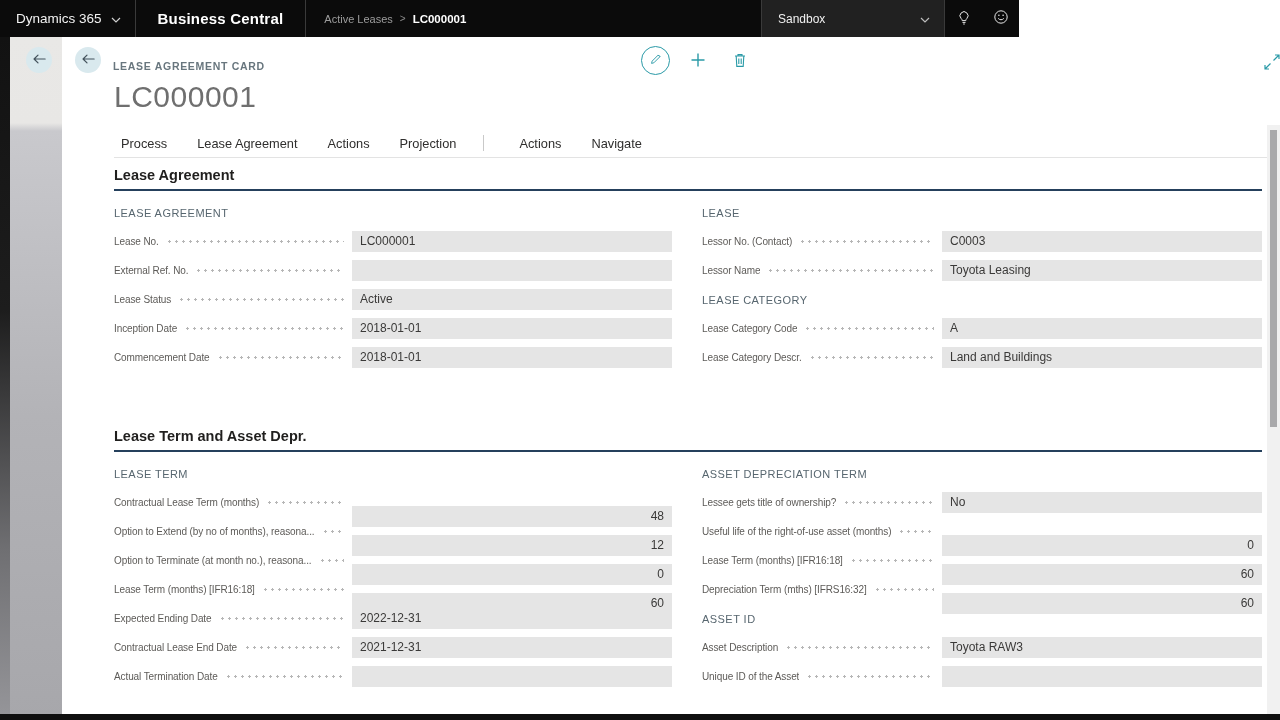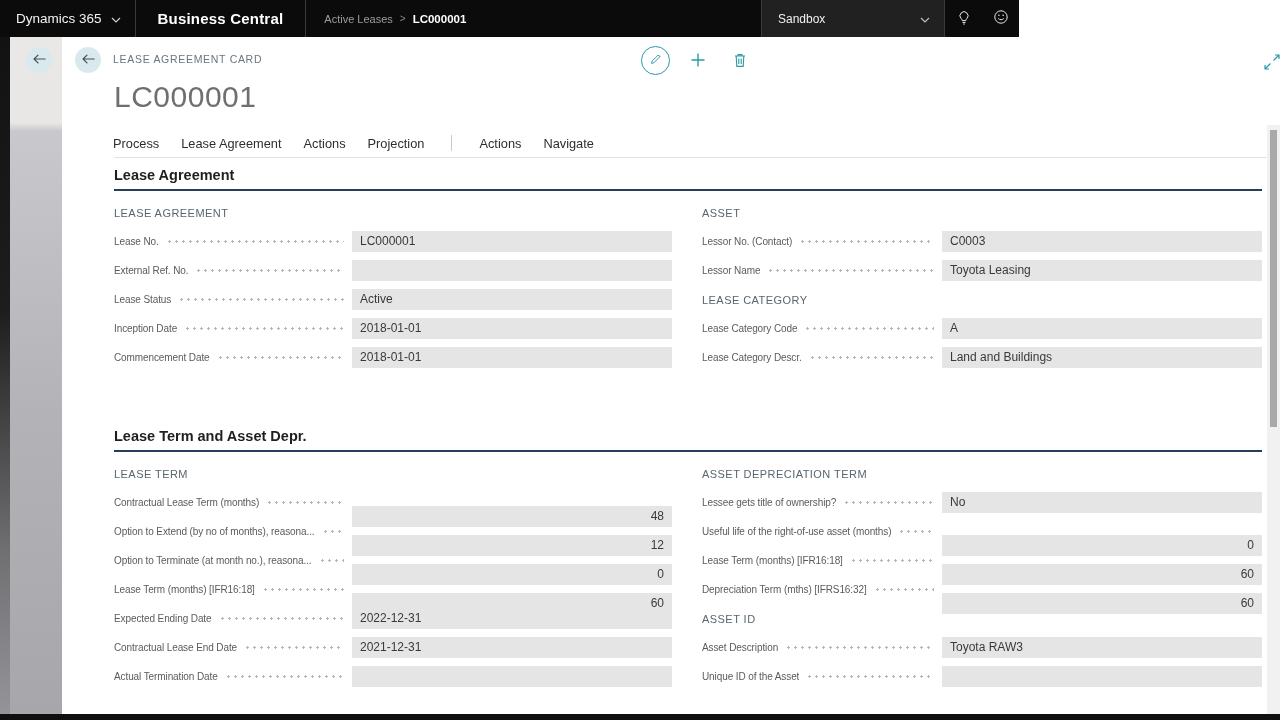--- a/index.html
+++ b/index.html
@@ -41,42 +41,42 @@
   }
 
   
   .back-circle {
     position:absolute; width:26px; height:26px; border-radius:50%;
     background:#d9e9ee; display:flex; align-items:center; justify-content:center; cursor:pointer;
   }
   .back-1 { left:26px; top:47px; }
   .back-2 { left:75px; top:47px; }
   .card-label {
-    position:absolute; left:113px; top:53px; font-size:10.5px;
-    letter-spacing:.7px; color:#68767e; font-weight:400;text-align:center;
+    position:absolute; left:113px; top:60px; font-size:10.5px;
+    letter-spacing:.7px; color:#68767e; font-weight:700;text-align:center;
   }
   .page-title {
     position:absolute; left:114px; top:80px; font-size:30px;
     color:#6f6f6f; letter-spacing:.5px; font-weight:400;
   }
   .act-edit {
     position:absolute; left:641px; top:46px; width:27px; height:27px;
     border:1px solid #2a9aa7; border-radius:50%;
     display:flex; align-items:center; justify-content:center; cursor:pointer; background:#fff;
   }
   .act-plus  { position:absolute; left:690px; top:52px; cursor:pointer; }
   .act-trash { position:absolute; left:733px; top:52px; cursor:pointer; }
   .act-resize{ position:absolute; left:1263px; top:53px; cursor:pointer; }
 
   
   .menubar {
     position:absolute; left:113px; top:135px; display:flex; align-items:center;
     gap:22px; font-size:12.8px; color:#2f2e2d;
   }
-  .menubar .mi { cursor:pointer; white-space:nowrap; }
+  .menubar .mi { cursor:pointer; white-space:nowrap;margin-left:8px; }
   .menu-vdiv { width:1px; height:16px; background:#c9c9c9; margin:0 5px; }
   .menu-underline {
     position:absolute; left:114px; top:157px; width:1154px; height:1px; background:#e3e3e3;
   }
 
   
   .page { position:absolute; left:114px; top:167px; width:1148px; }
   .section-title {
     font-size:14.5px; font-weight:700; color:#201f1e;
     padding-bottom:6px; border-bottom:2px solid #25405c;
@@ -267,21 +267,21 @@
             <span class="f-value">2018-01-01</span>
           </div>
           <div class="field-row">
             <span class="f-label">Commencement Date</span>
             <span class="f-dots"></span>
             <span class="f-value">2018-01-01</span>
           </div>
         </div>
 
         <div class="col">
-          <div class="group-caption">ASSET</div>
+          <div class="group-caption">LEASE</div>
 
           <div class="field-row">
             <span class="f-label">Lessor No. (Contact)</span>
             <span class="f-dots"></span>
             <span class="f-value">C0003</span>
           </div>
           <div class="field-row">
             <span class="f-label">Lessor Name</span>
             <span class="f-dots"></span>
             <span class="f-value">Toyota Leasing</span>

